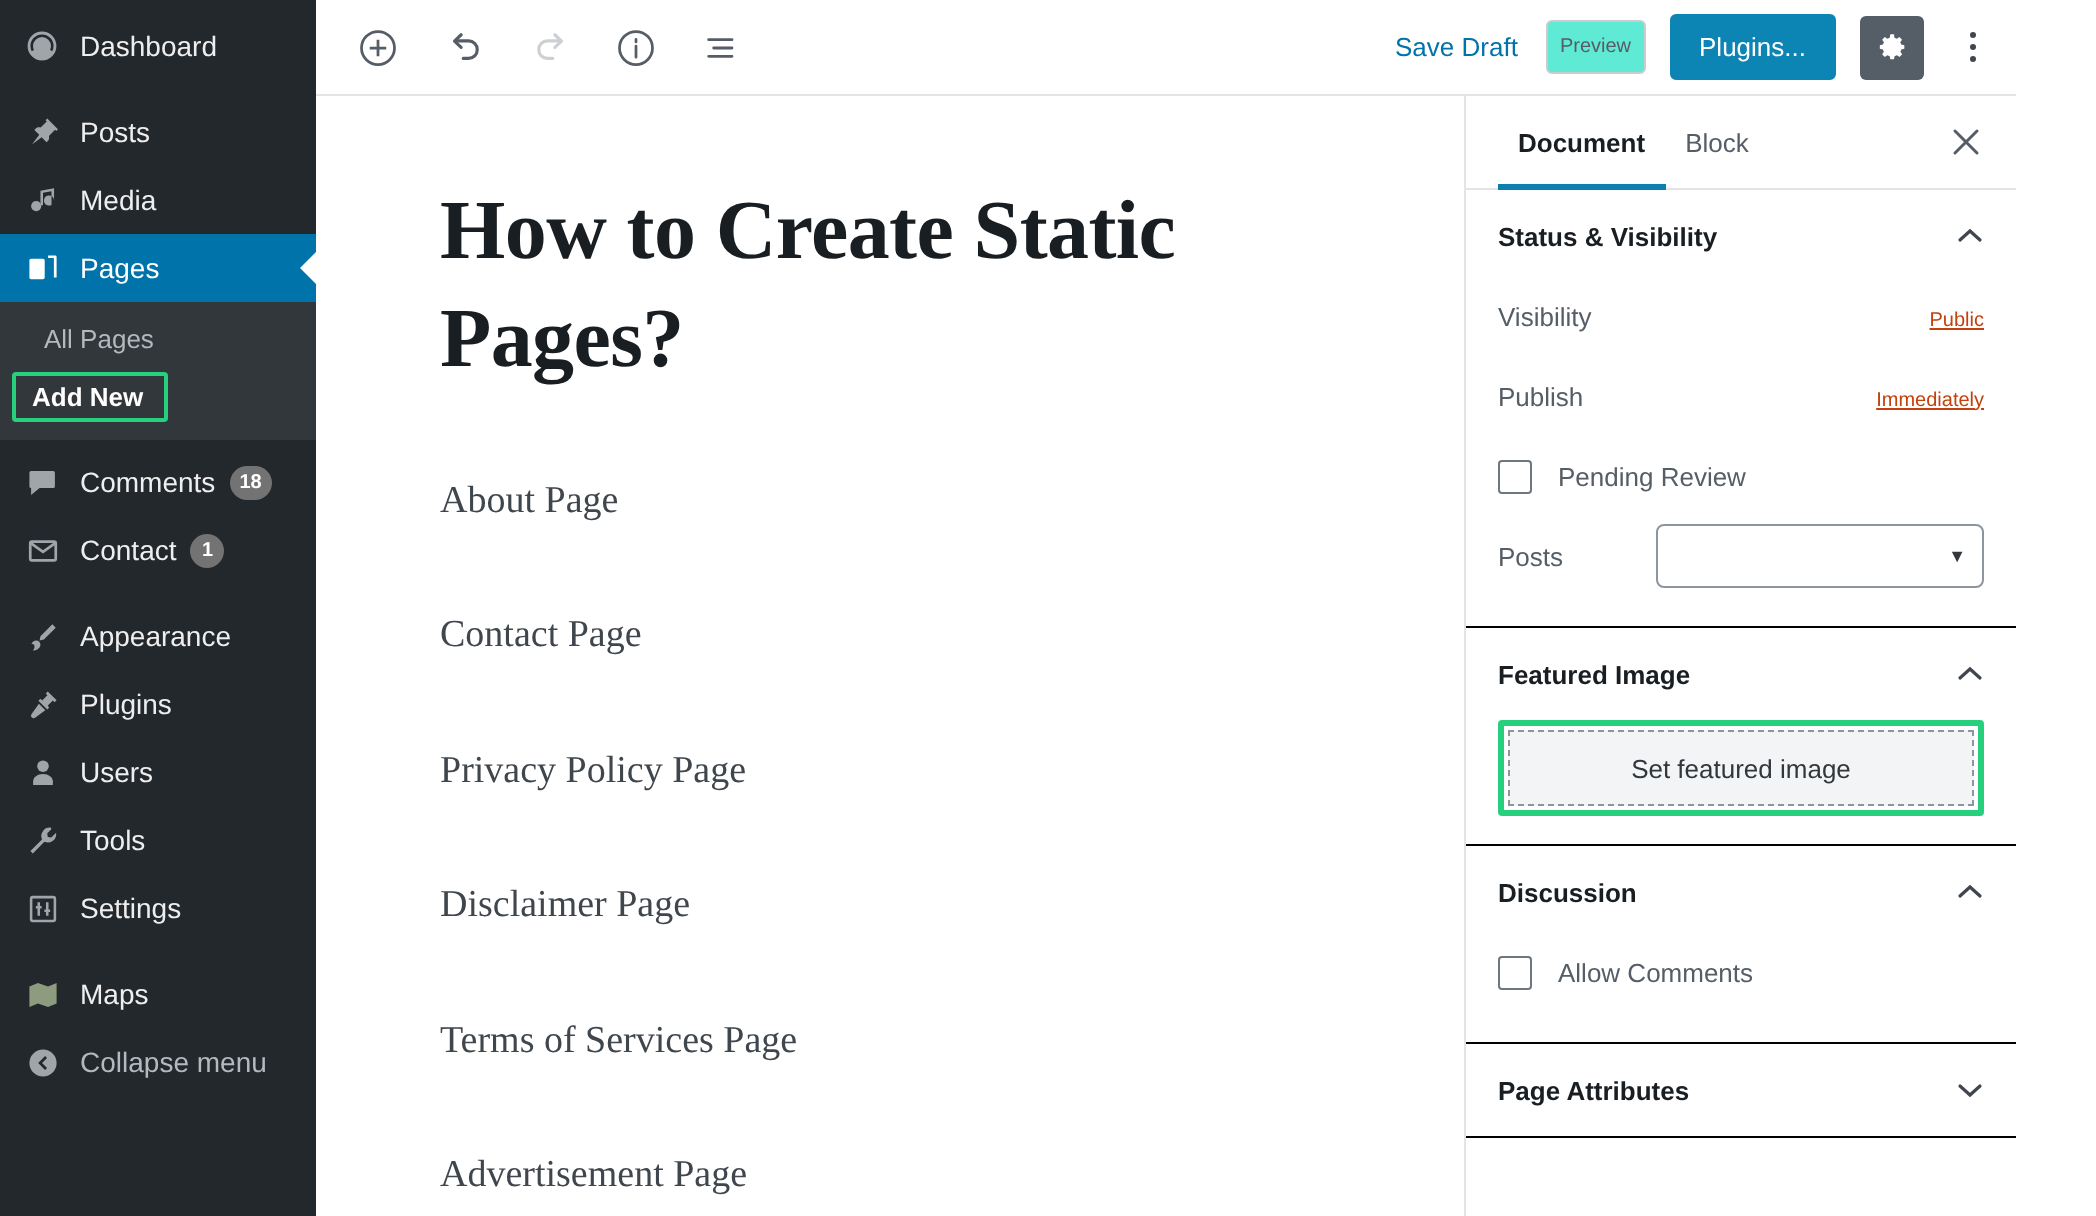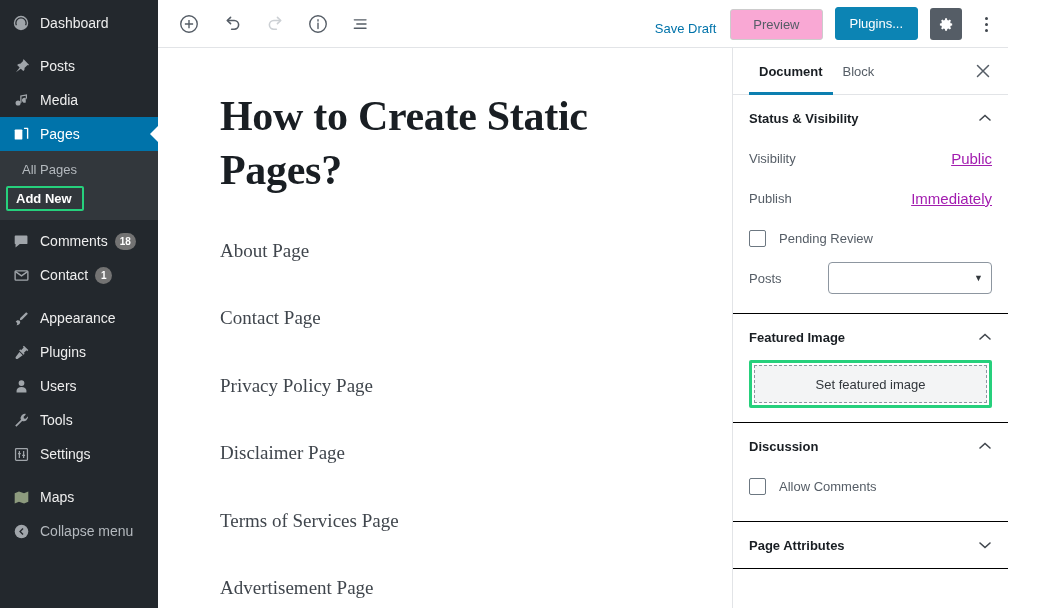--- a/index.html
+++ b/index.html
@@ -100,32 +100,32 @@
   }
   .tb-left { display: flex; align-items: center; gap: 13px; }
   .tb-btn {
     width: 30px; height: 30px;
     display: flex; align-items: center; justify-content: center;
     color: #555d66;
     background: none; border: none;
     cursor: pointer;
   }
   .tb-btn.disabled { color: #ccd0d4; }
-  .tb-right { margin-left: auto; display: flex; align-items: flex-end; gap: 12px; }
+  .tb-right { margin-left: auto; display: flex; align-items: center; gap: 12px; }
   .link-btn {
     color: #0073aa; font-size: 13px;
     background: none; border: none; cursor: pointer;
     padding: 4px 2px;
   }
   .btn-preview {
-    font-size: 13px; color: #555d66;
-    background: #f9a8d4;
+    font-size: 10px; color: #555d66;
+    background: #5eead4;
     border: 1px solid #cccccc;
     border-radius: 3px;
-    padding: 7px 22px;
+    padding: 7px 6px;
     cursor: pointer;
   }
   .btn-publish {
     font-size: 13px; color: #ffffff;
     background: #0c84b4;
     border: 1px solid #0c84b4;
     border-radius: 3px;
     padding: 8px 14px;
     cursor: pointer;
   }
@@ -212,21 +212,21 @@
   }
   .chev { margin-left: auto; color: #40464d; display: flex; }
   .row {
     display: flex; align-items: center;
     min-height: 34px;
     margin-bottom: 6px;
     font-size: 13px;
   }
   .row-label { color: #555d66; flex: 0 0 auto; }
   .row-val { margin-left: auto; }
-  .row-val a { color: #a21caf; text-decoration: underline; font-size: 15px; }
+  .row-val a { color: #c2410c; text-decoration: underline; font-size: 10px; }
   .cb {
     width: 17px; height: 17px;
     border: 1px solid #6c7781;
     border-radius: 2px;
     background: #fff;
     flex: 0 0 17px;
   }
   .cb-label { margin-left: 13px; color: #555d66; font-size: 13px; }
   .sel-box {
     margin-left: auto;

